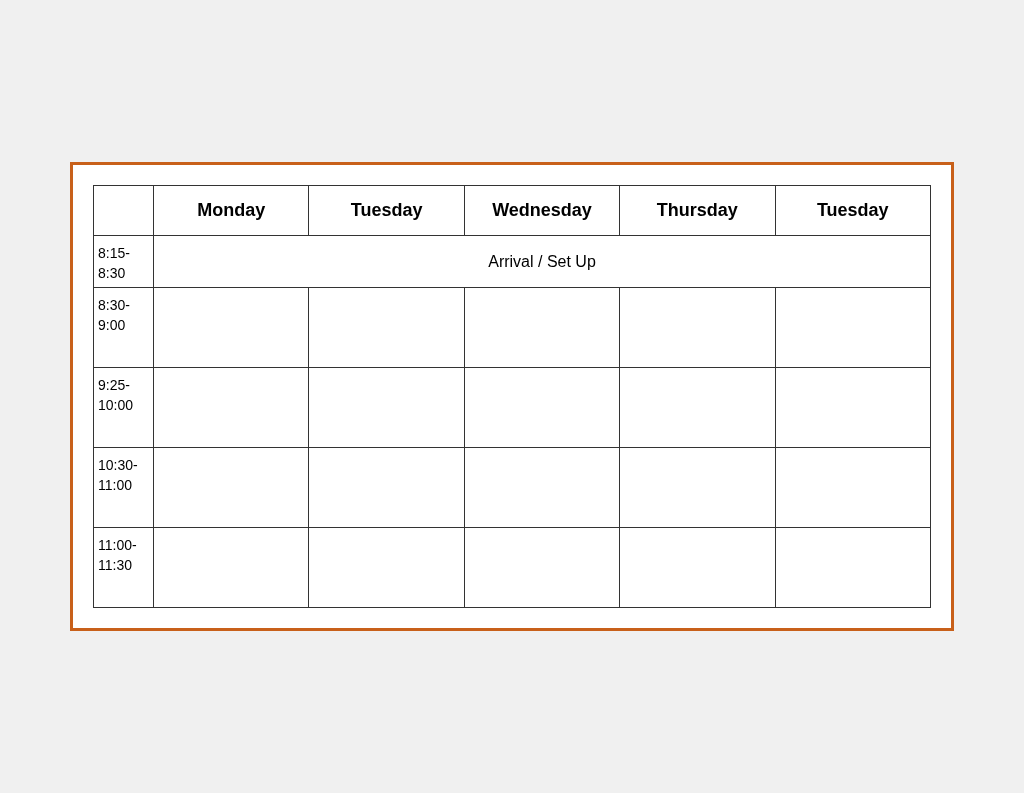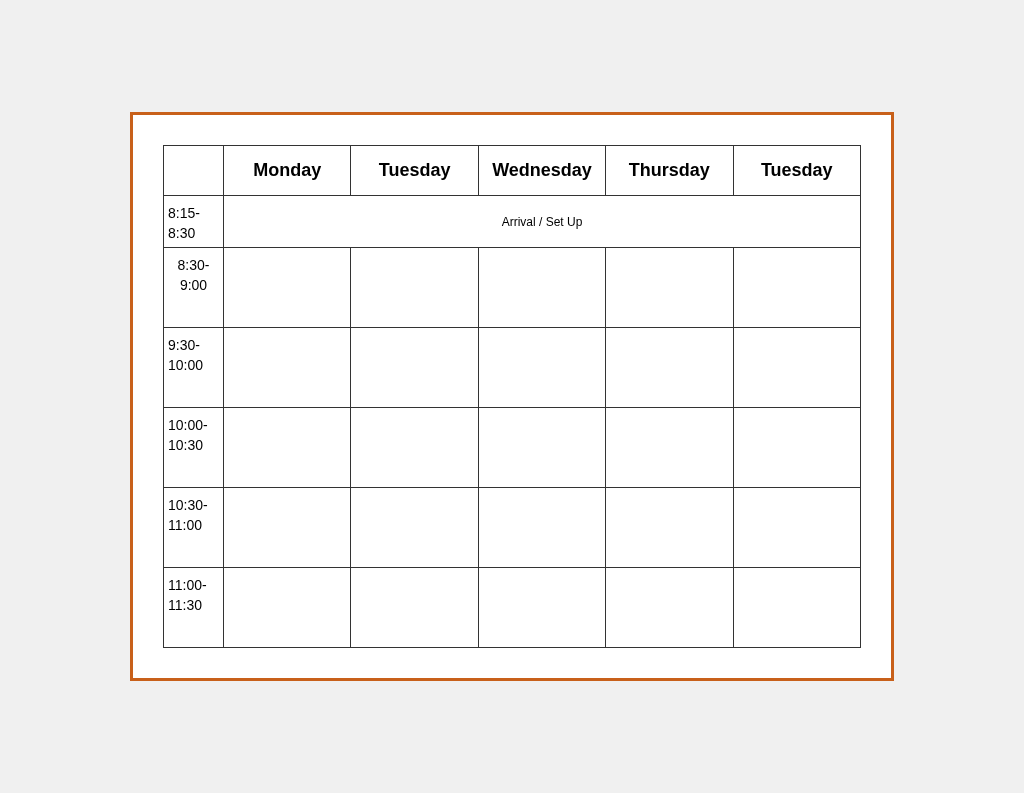--- a/index.html
+++ b/index.html
@@ -7,22 +7,22 @@
       background: #f0f0f0;
       display: flex;
       justify-content: center;
       align-items: center;
       min-height: 100vh;
       font-family: Arial, sans-serif;
     }
     .page {
       background: white;
       border: 3px solid #c8601a;
-      width: 764px;
-      padding: 30px;
+      width: 884px;
+      padding: 20px;
     }
     table {
       width: 100%;
       border-collapse: collapse;
       table-layout: fixed;
     }
     th, td {
       border: 1px solid #333;
       text-align: center;
       vertical-align: middle;
@@ -35,21 +35,21 @@
     .time-col {
       width: 60px;
       font-size: 14px;
       line-height: 1.4;
       padding: 4px 4px;
       text-align: left;
       vertical-align: top;
       padding-top: 8px;
     }
     .arrival-cell {
-      font-size: 12px;
+      font-size: 16px;
       padding: 10px;
     }
     .data-cell {
       height: 80px;
     }
   </style>
 </head>
 <body>
 
 <div class="page">
@@ -64,40 +64,31 @@
         <th>Tuesday</th>
       </tr>
     </thead>
     <tbody id="table-body">
     <tr>
           <td class="time-col" style="white-space: pre-line;">8:15-
 8:30</td>
           <td colspan="5" class="arrival-cell">Arrival / Set Up</td>
         </tr>
         <tr>
-          <td class="time-col" style="white-space: pre-line; text-align: center;">8:30-
+          <td class="time-col" style="white-space: pre-line;">8:30-
 9:00</td>
           <td class="data-cell"></td>
           <td class="data-cell"></td>
           <td class="data-cell"></td>
           <td class="data-cell"></td>
           <td class="data-cell"></td>
         </tr>
         <tr>
-          <td class="time-col" style="white-space: pre-line;">9:30-
+          <td class="time-col" style="white-space: pre-line;">9:25-
 10:00</td>
-          <td class="data-cell"></td>
-          <td class="data-cell"></td>
-          <td class="data-cell"></td>
-          <td class="data-cell"></td>
-          <td class="data-cell"></td>
-        </tr>
-        <tr>
-          <td class="time-col" style="white-space: pre-line;">10:00-
-10:30</td>
           <td class="data-cell"></td>
           <td class="data-cell"></td>
           <td class="data-cell"></td>
           <td class="data-cell"></td>
           <td class="data-cell"></td>
         </tr>
         <tr>
           <td class="time-col" style="white-space: pre-line; margin-left: 36px;">10:30-
 11:00</td>
           <td class="data-cell"></td>

